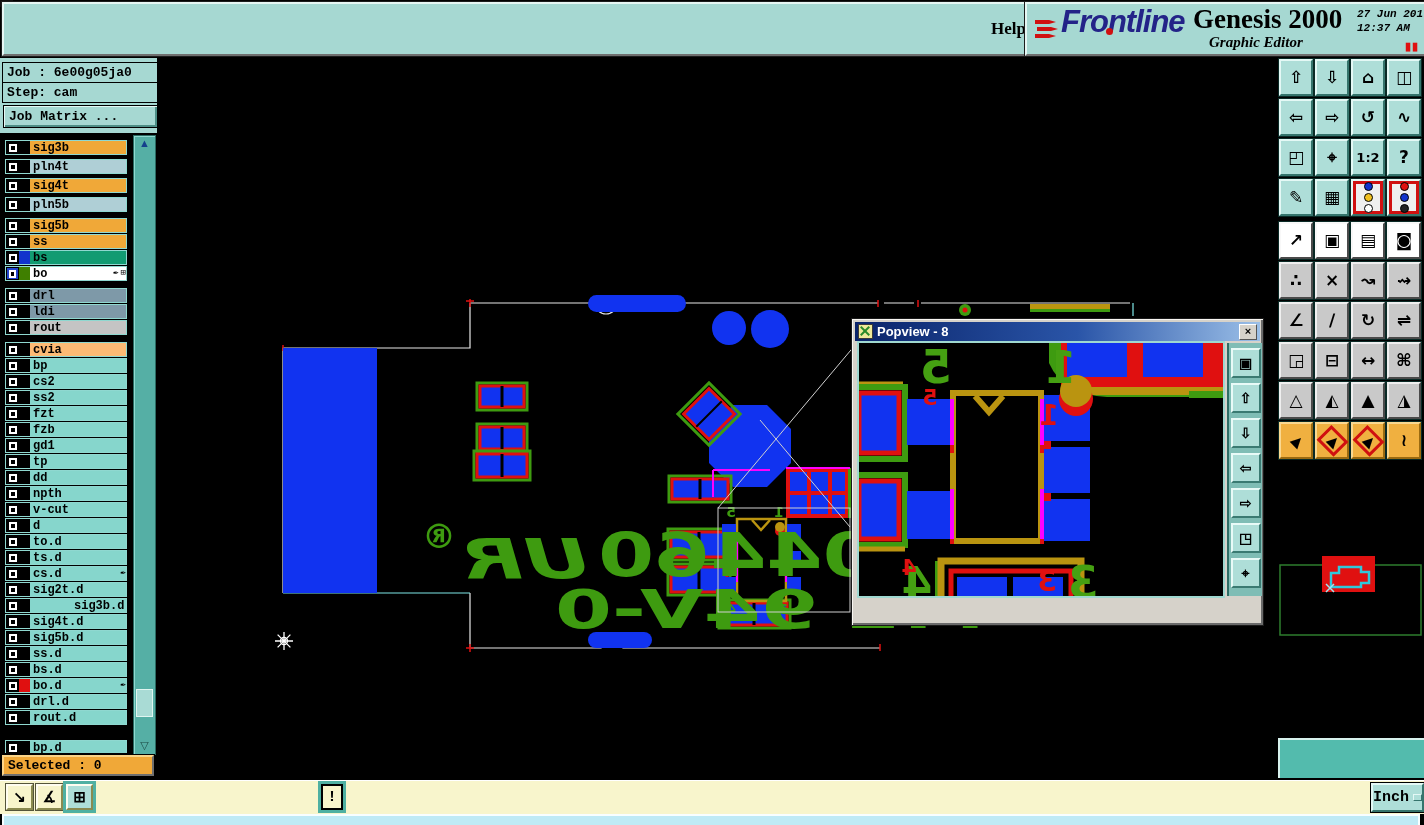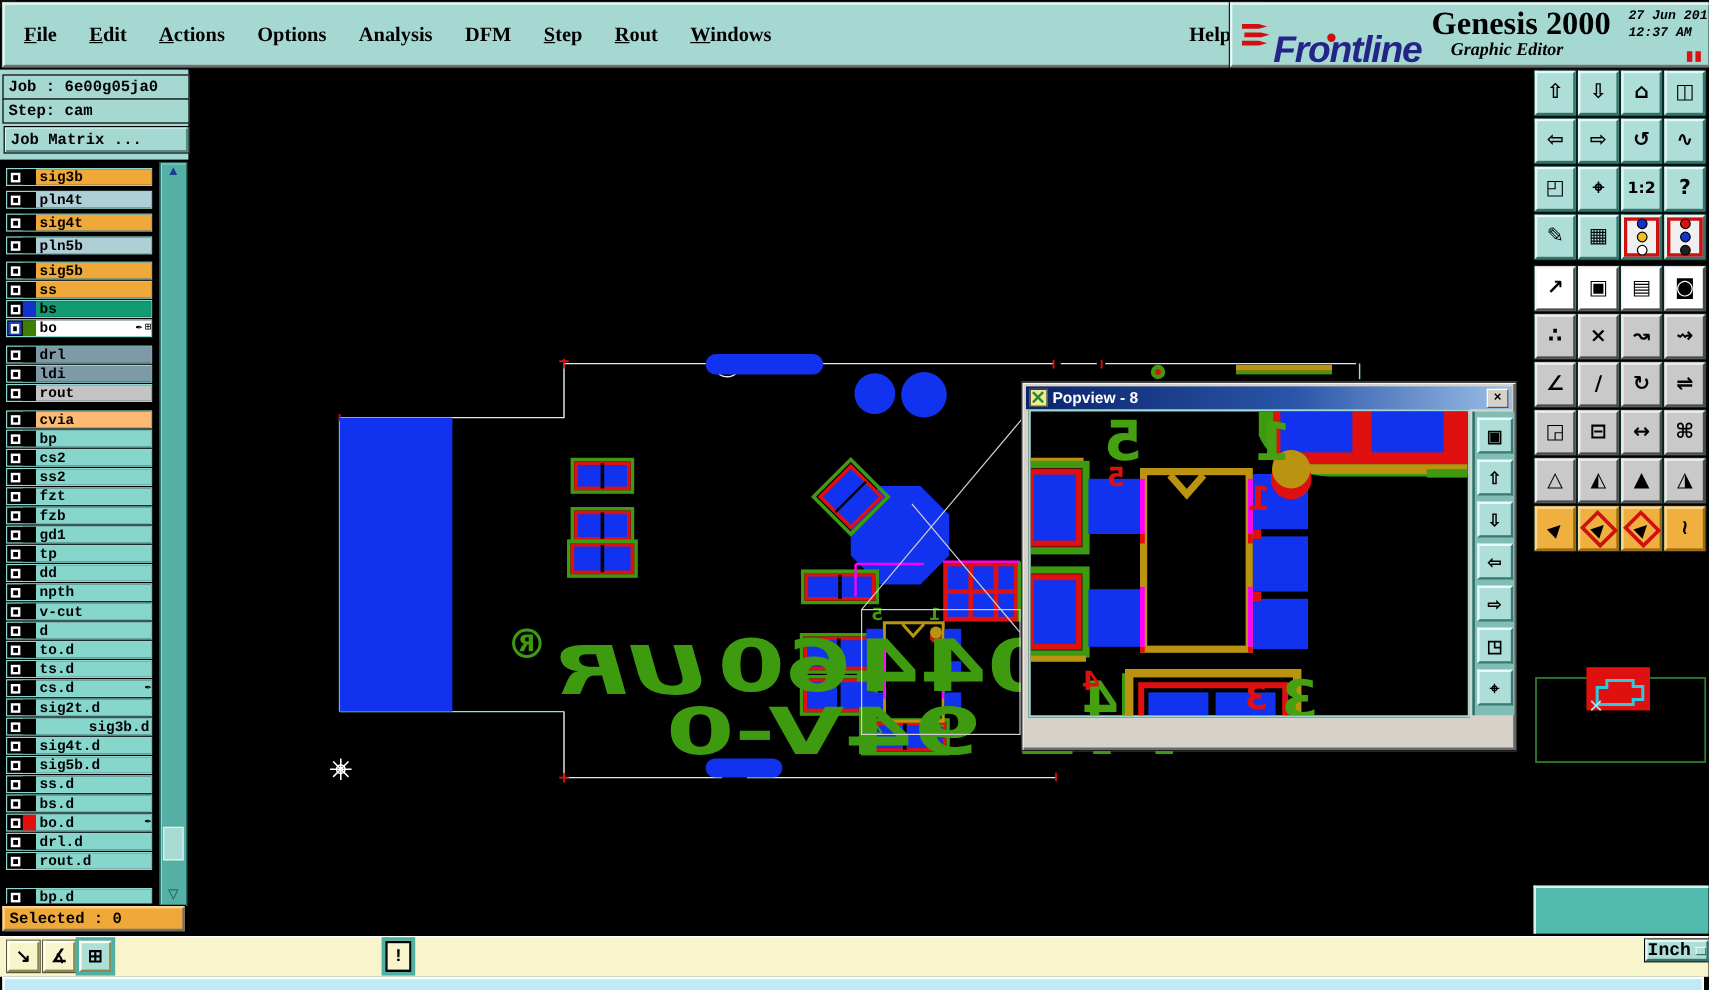--- a/index.html
+++ b/index.html
@@ -10,21 +10,21 @@
   #menubar{position:absolute;left:2px;top:2px;width:1016px;height:50px;background:#A6D8D2;
            border:2px solid #6F6F6F;border-top-color:#E6F6F3;border-left-color:#E6F6F3;
            box-shadow:0 0 0 1px #1c1c1c;display:flex;align-items:center;padding:0 14px 0 16px;}
   .menu-item{font-family:"Liberation Serif",serif;font-weight:bold;font-size:17px;color:#000;
              margin-right:27px;white-space:nowrap;cursor:default;}
   .menu-item u{text-decoration:underline;}
   #menu-help{margin-left:auto;margin-right:10px;font-family:"Liberation Serif",serif;font-weight:bold;font-size:17px;}
   #logobox{position:absolute;left:1025px;top:2px;width:397px;height:50px;background:#A6D8D2;
            border:2px solid #6F6F6F;border-top-color:#E6F6F3;border-left-color:#E6F6F3;box-shadow:0 0 0 1px #1c1c1c;}
   #fl-arrows{position:absolute;left:8px;top:14px;}
-  #fl-name{position:absolute;left:34px;top:20px;font-family:"Liberation Sans",sans-serif;
+  #fl-name{position:absolute;left:34px;top:0;font-family:"Liberation Sans",sans-serif;
            font-weight:bold;font-style:italic;font-size:31px;color:#232388;letter-spacing:-1px;}
   #fl-odot{position:absolute;left:79px;top:24px;width:7px;height:7px;border-radius:50%;background:#D01010;}
   #product-name{position:absolute;left:166px;top:0px;font-family:"Liberation Serif",serif;
            font-weight:bold;font-size:27px;color:#000;white-space:nowrap;}
   #date-block{position:absolute;left:330px;top:3px;width:70px;font-family:"Liberation Mono",monospace;
            font-style:italic;font-weight:bold;font-size:11px;line-height:14px;color:#000;white-space:nowrap;}
   #product-sub{position:absolute;left:182px;top:30px;font-family:"Liberation Serif",serif;
            font-weight:bold;font-style:italic;font-size:15px;color:#000;}
   #pause-icon{position:absolute;left:378px;top:36px;color:#E01010;font-size:11px;font-weight:bold;letter-spacing:1px;}
   
@@ -113,47 +113,36 @@
   #xy-label{font-family:"Liberation Mono",monospace;font-weight:bold;font-size:14px;padding:0 6px;white-space:pre;}
   #xy-input{width:168px;height:22px;background:#F8F5CC;border:2px solid #8A8A50;border-right-color:#FFFDF0;
         border-bottom-color:#FFFDF0;display:flex;align-items:center;padding-left:3px;box-sizing:border-box;}
   #xy-caret{width:2px;height:15px;border-left:2px dotted #333;}
   #alert-btn{position:absolute;left:321px;top:3px;width:22px;height:26px;background:#F8F5CC;border:2px solid #000;
         outline:3px solid #4FB0A2;outline-offset:0px;font-family:"Liberation Mono",monospace;font-weight:bold;
         font-size:15px;display:flex;align-items:center;justify-content:center;box-sizing:border-box;cursor:default;}
   #message-box{position:absolute;left:349px;top:2px;width:919px;height:28px;border:2px solid;
         border-color:#9A9A68 #FFFDF0 #FFFDF0 #9A9A68;display:flex;align-items:center;box-sizing:border-box;}
   #message{font-family:"Liberation Mono",monospace;font-weight:bold;font-size:14px;padding-left:6px;white-space:pre;}
-  #unit-btn{position:absolute;left:1371px;top:2px;width:53px;height:18px;background:#AEDED8;
+  #unit-btn{position:absolute;left:1371px;top:2px;width:53px;height:29px;background:#AEDED8;
         border:2px solid;border-color:#E4F8F5 #35746C #35746C #E4F8F5;box-shadow:0 0 0 1px #000;
         font-family:"Liberation Mono",monospace;font-weight:bold;font-size:15px;
         display:flex;align-items:center;justify-content:center;gap:4px;box-sizing:border-box;cursor:default;}
   .opt-bar{width:9px;height:5px;background:#AEDED8;border:1px solid;border-color:#E4F8F5 #35746C #35746C #E4F8F5;}
   #bottom-strip{position:absolute;left:2px;top:814px;width:1418px;height:11px;background:#BFEAF5;
         border:2px solid #F8FEFF;border-bottom:none;box-sizing:border-box;}
 </style>
 </head>
 <body>
 
 <div id="app">
 
   <div id="corner-chip"></div>
 
   <div id="menubar">
-    <span id="menu-items" style="display:flex;align-items:center;">
-        <span class="menu-item"><u>F</u>ile</span>
-        <span class="menu-item"><u>E</u>dit</span>
-        <span class="menu-item"><u>A</u>ctions</span>
-        <span class="menu-item">Options</span>
-        <span class="menu-item">Analysis</span>
-        <span class="menu-item">DFM</span>
-        <span class="menu-item"><u>S</u>tep</span>
-        <span class="menu-item"><u>R</u>out</span>
-        <span class="menu-item"><u>W</u>indows</span>
-      </span>
     <span id="menu-help" class="menu-item">Help</span>
   </div>
 
   <div id="logobox">
     <svg id="fl-arrows" width="26" height="24" viewBox="0 0 26 24">
       <g fill="#D01010">
         <path d="M0,2 h14 l7,2 -7,2 h-14 z"></path>
         <path d="M2,9 h14 l7,2 -7,2 h-14 z"></path>
         <path d="M0,16 h14 l7,2 -7,2 h-14 z"></path>
       </g>

